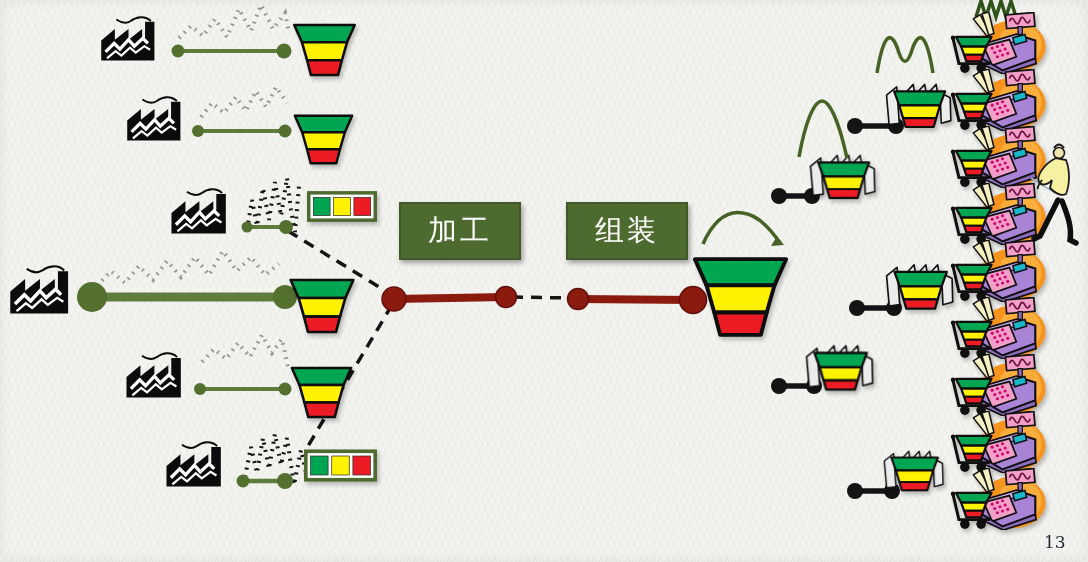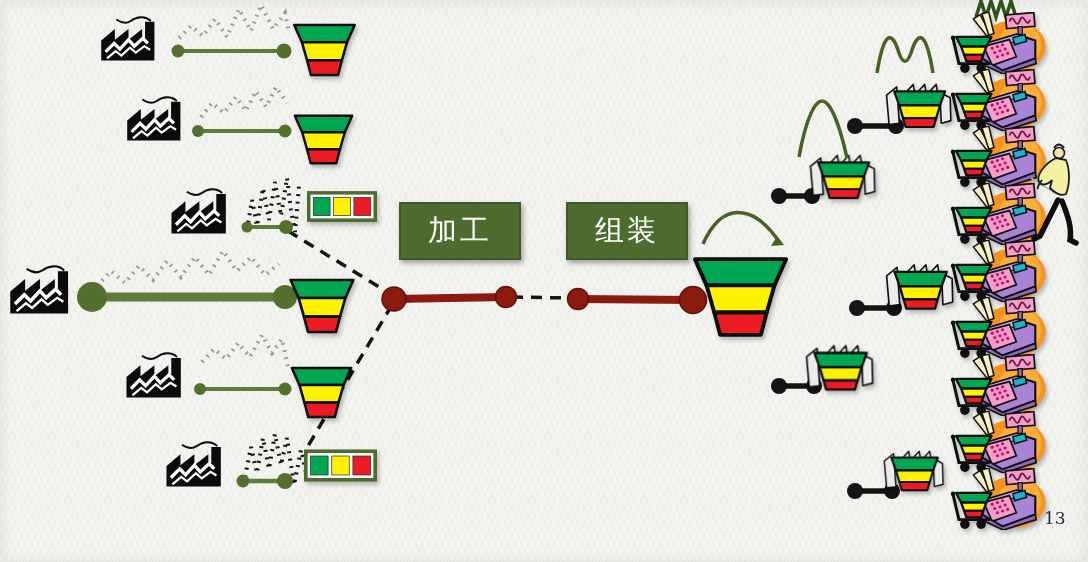--- a/index.html
+++ b/index.html
@@ -15,21 +15,21 @@
   }
   svg.scene{position:absolute;left:0;top:0;}
   .pbox{
     position:absolute;display:flex;align-items:center;justify-content:center;
     background:#4E6B2F;border:2px solid #41582A;color:#ffffff;font-size:29px;
     letter-spacing:3px;box-shadow:2px 3px 5px rgba(0,0,0,.35);
   }
   #box-processing{left:399px;top:202px;width:118px;height:54px;}
   #box-assembly  {left:566px;top:202px;width:118px;height:54px;text-align:right;}
   .pagenum{
-    position:absolute;left:1044px;top:508px;font-size:17px;color:#1D2733;
+    position:absolute;left:1044px;top:532px;font-size:17px;color:#1D2733;
     font-family:"DejaVu Serif",serif;
   }
   .sh{filter:drop-shadow(2px 3px 2px rgba(0,0,0,.25));}
 </style>
 </head>
 <body>
 
 <div class="slide">
 
 <svg class="scene" width="1088" height="562" viewBox="0 0 1088 562" xmlns="http://www.w3.org/2000/svg">

